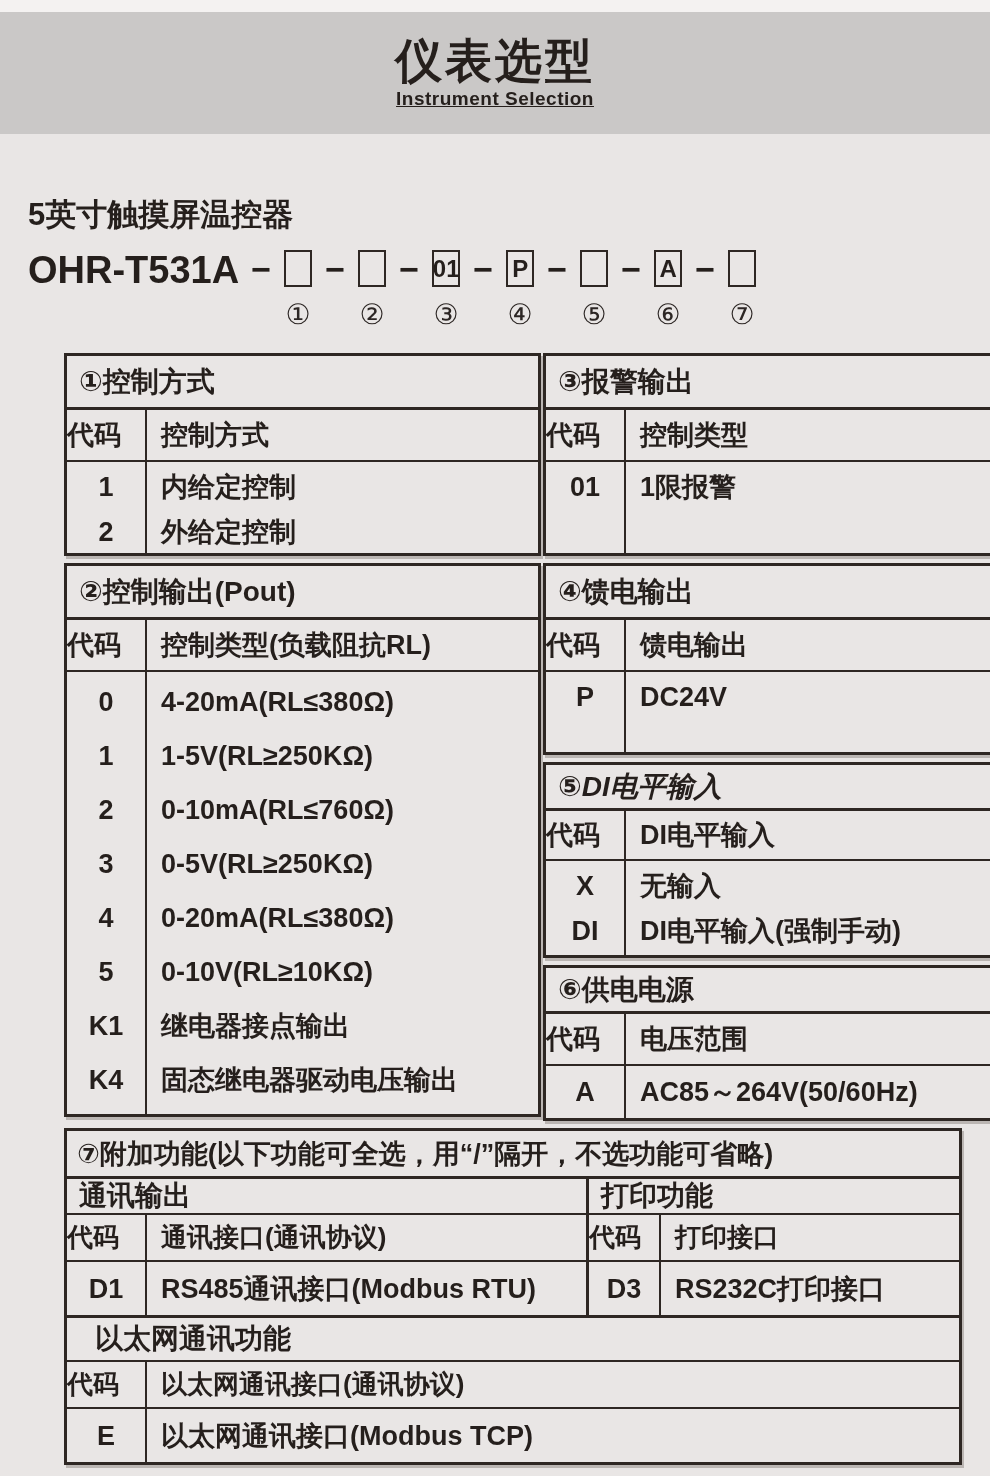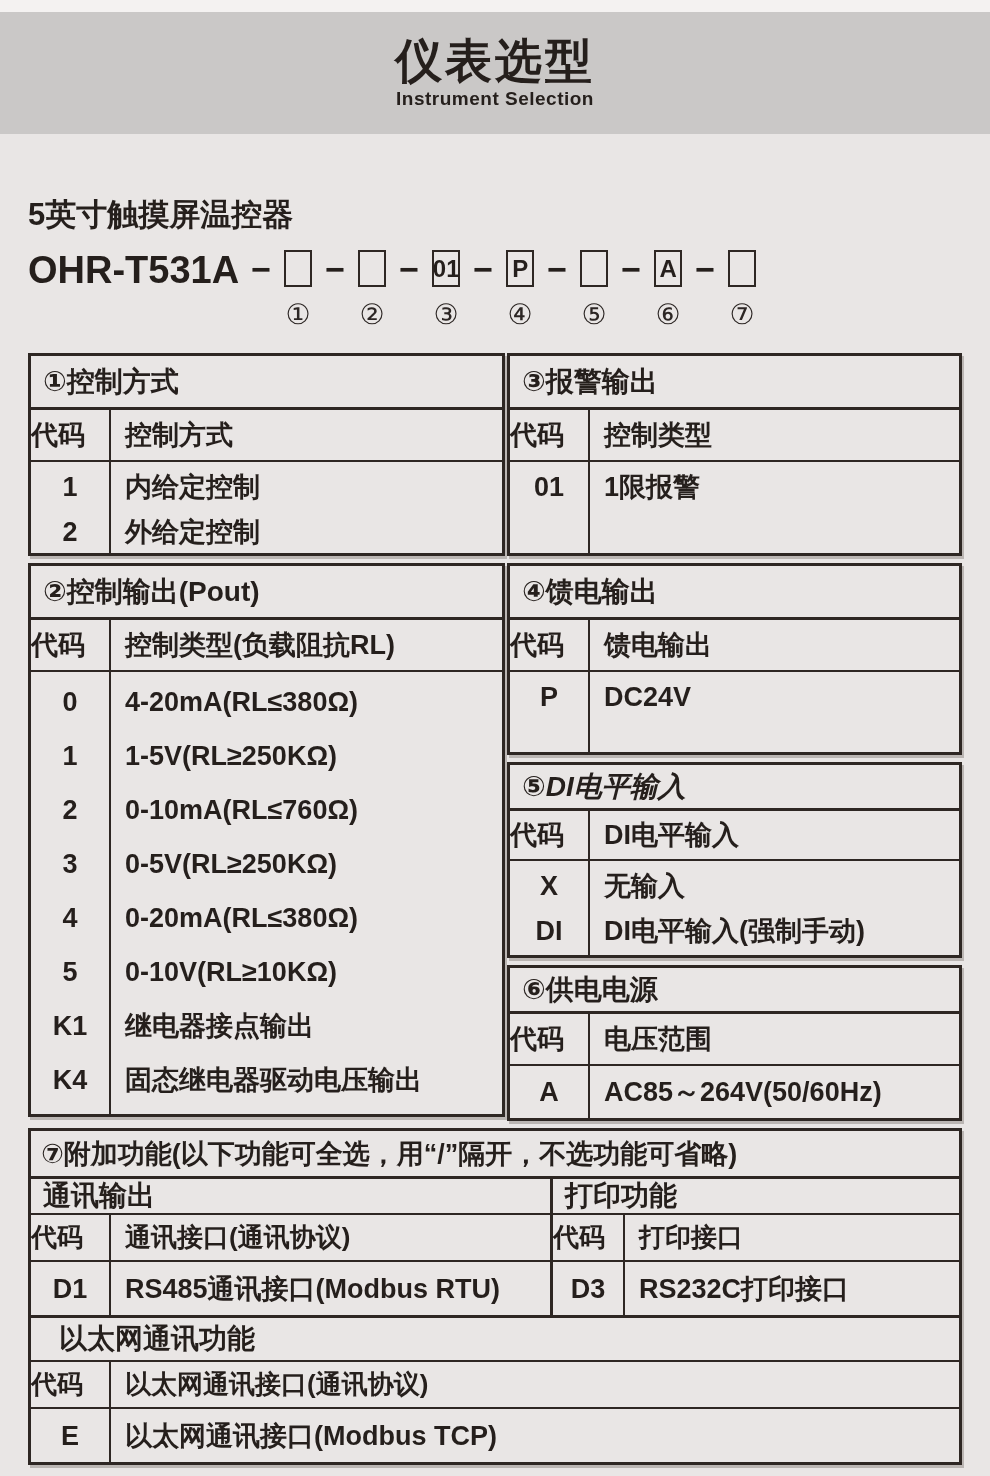--- a/index.html
+++ b/index.html
@@ -18,39 +18,39 @@
   .page{
     width:990px;height:1476px;background:var(--bg);
     color:var(--txt);overflow:hidden;position:relative;
   }
   .top-strip{height:12px;background:var(--strip);}
   .band{
     height:122px;background:var(--band);
     display:flex;flex-direction:column;align-items:center;justify-content:center;
   }
   .band .title{font-size:47px;font-weight:700;letter-spacing:3px;line-height:1.05;}
-  .band .subtitle{font-size:19px;font-weight:600;letter-spacing:0.5px;margin-top:2px;}
+  .band .subtitle{font-size:19px;font-weight:600;letter-spacing:0.5px;margin-top:2px;text-decoration:underline;}
 
   .content{padding:0 28px;}
 
   .product-line{margin-top:60px;font-size:31px;font-weight:600;padding-left:-6px;}
 
   .model-row{margin-top:14px;display:flex;align-items:flex-start;}
   .model-prefix{font-size:38px;font-weight:600;line-height:40px;letter-spacing:0px;}
   .seg{display:flex;align-items:flex-start;}
   .seg .dash{width:44px;text-align:center;font-size:34px;font-weight:700;line-height:38px;}
   .slot{display:flex;flex-direction:column;align-items:center;width:30px;}
   .slot .box{
     width:28px;height:37px;border:2px solid var(--bd);
     display:flex;align-items:center;justify-content:center;
     font-size:24px;font-weight:600;background:var(--bg);
   }
   .slot .num{margin-top:11px;font-size:28px;font-weight:400;color:#2c2624;}
 
-  .tables{margin-top:22px;}
+  .tables{margin-top:22px;margin-left:36px;}
   .cols{display:grid;grid-template-columns:477px 455px;column-gap:2px;align-items:start;}
   .col{display:flex;flex-direction:column;}
 
   .sec{
     border:3px solid var(--bd);background:var(--bg);
     box-shadow:2px 3px 0 rgba(130,124,118,0.45);
   }
   .sec + .sec{margin-top:7px;}
   .sec-title{
     height:54px;display:flex;align-items:center;padding:0 12px;

